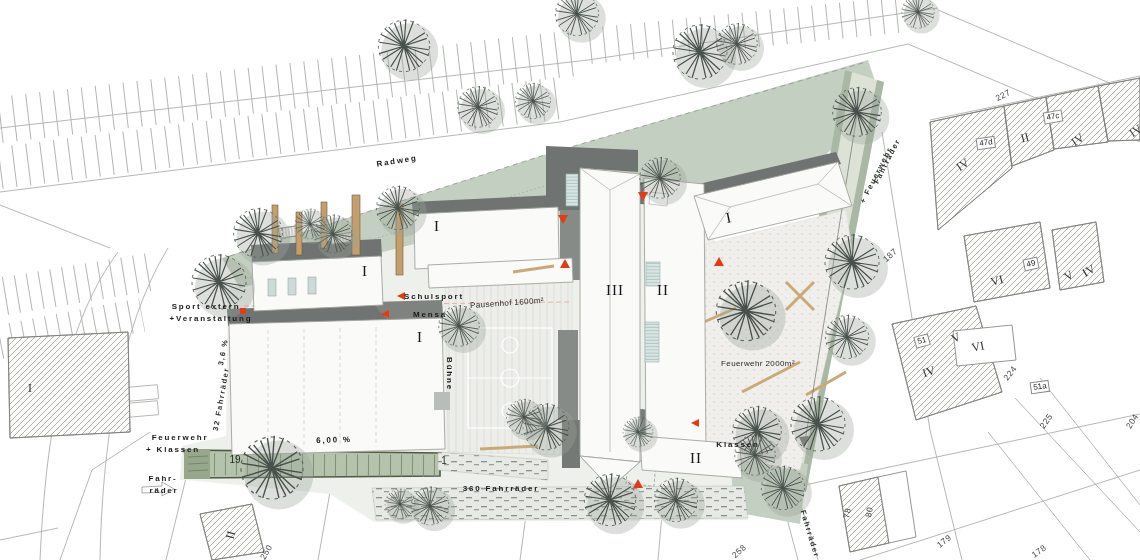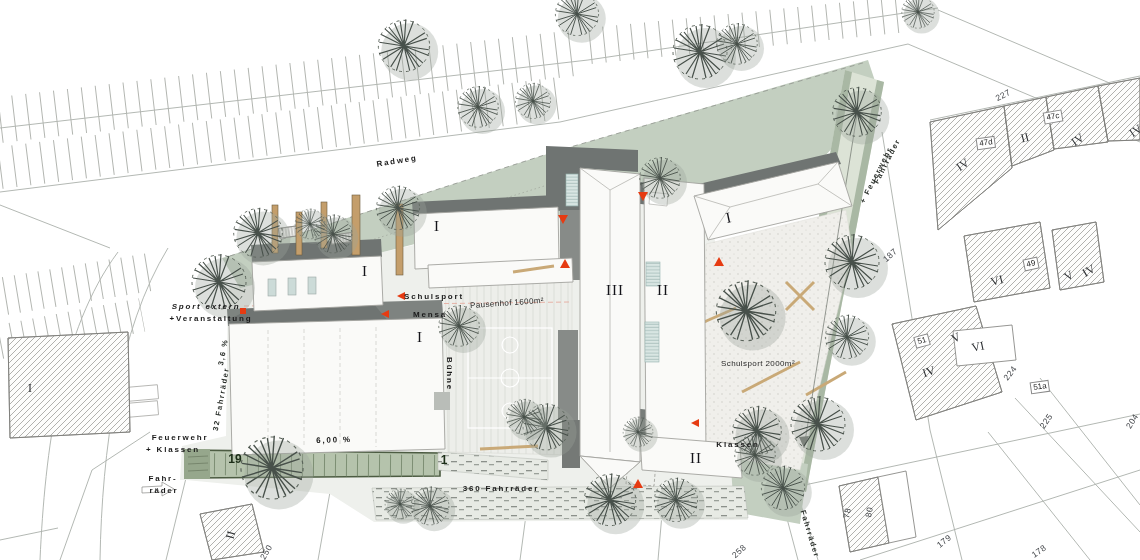--- a/index.html
+++ b/index.html
@@ -5,21 +5,21 @@
   html,body{margin:0;padding:0;background:#fff;}
   #stage{position:relative;width:1140px;height:560px;background:#fff;overflow:hidden;
          font-family:"Liberation Sans",sans-serif;}
   #plan{position:absolute;left:0;top:0;}
   #labels{position:absolute;left:0;top:0;width:1140px;height:560px;pointer-events:none;}
   #labels span{position:absolute;white-space:nowrap;transform-origin:center;}
   .sp {font-size:8px;font-weight:700;letter-spacing:1.8px;color:#1b1b1b;}
   .spv{font-size:7.5px;font-weight:700;letter-spacing:1.6px;color:#2a2f2a;}
   .pf {font-size:8px;font-weight:400;letter-spacing:.4px;color:#2a2a2a;}
   .nm {font-size:8.5px;font-weight:400;letter-spacing:.5px;color:#43464a;}
-  .gn {font-size:12px;font-weight:700;color:#1c2e18;padding-left:32px;}
+  .gn {font-size:10px;font-weight:400;color:#1c2e18;padding-left:32px;}
   .rb {font-family:"Liberation Serif",serif;font-size:15px;color:#14141a;letter-spacing:1px;}
   .rp {font-family:"Liberation Serif",serif;font-size:12px;color:#2e3134;}
   .bx {font-size:8px;color:#222;background:#fff;border:1px solid #888;padding:0 2px;line-height:10px;}
 </style>
 </head>
 <body>
 
 <div id="stage">
 <svg id="plan" width="1140" height="560" viewBox="0 0 1140 560">
   <defs>
@@ -276,32 +276,32 @@
         <polygon points="638,192 648,192 643,201" fill="#e63b12"></polygon>
         <polygon points="558,215 568,215 563,224" fill="#e63b12"></polygon>
         <polygon points="560,268 570,268 565,259" fill="#e63b12"></polygon>
         <polygon points="714,266 724,266 719,257" fill="#e63b12"></polygon>
         <polygon points="633,488 643,488 638,479" fill="#e63b12"></polygon>
       </g>
 </svg>
 
 <div id="labels">
       <span class="sp" style="left: 397px; top: 161px; transform: translate(-50%, -50%) rotate(-9deg);">Radweg</span>
-      <span class="sp" style="left: 206px; top: 306px; transform: translate(-50%, -50%) rotate(0deg); font-style: italic;">Sport extern</span>
+      <span class="sp" style="left: 206px; top: 306px; transform: translate(-50%, -50%) rotate(0deg);">Sport extern</span>
       <span class="sp" style="left: 211px; top: 318px; transform: translate(-50%, -50%) rotate(0deg);">+Veranstaltung</span>
       <span class="sp" style="left: 180px; top: 437px; transform: translate(-50%, -50%) rotate(0deg);">Feuerwehr</span>
       <span class="sp" style="left: 173px; top: 449px; transform: translate(-50%, -50%) rotate(0deg);">+ Klassen</span>
       <span class="sp" style="left: 163px; top: 478px; transform: translate(-50%, -50%) rotate(0deg);">Fahr-</span>
       <span class="sp" style="left: 164px; top: 490px; transform: translate(-50%, -50%) rotate(0deg); text-align: right;">räder</span>
       <span class="sp" style="left: 434px; top: 296px; transform: translate(-50%, -50%) rotate(0deg);">Schulsport</span>
       <span class="sp" style="left: 406px; top: 314px; transform: translate(-50%, -50%) rotate(0deg); padding-left: 48px;">Mensa</span>
       <span class="sp" style="left: 718px; top: 444px; transform: translate(-50%, -50%) rotate(0deg); margin-left: 20px;">Klassen</span>
       <span class="sp" style="left: 449px; top: 374px; transform: translate(-50%, -50%) rotate(90deg);">Bühne</span>
       <span class="pf" style="left: 507px; top: 303px; transform: translate(-50%, -50%) rotate(-4deg);">Pausenhof 1600m²</span>
-      <span class="pf" style="left: 758px; top: 363px; transform: translate(-50%, -50%) rotate(0deg);">Schulsport 2000m²</span>
+      <span class="pf" style="left: 758px; top: 363px; transform: translate(-50%, -50%) rotate(0deg);">Feuerwehr 2000m²</span>
       <span class="sp" style="left: 501px; top: 488px; transform: translate(-50%, -50%) rotate(0deg); text-align: right;">360 Fahrräder</span>
       <span class="sp" style="left: 334px; top: 440px; transform: translate(-50%, -50%) rotate(-2deg);">6,00 %</span>
       <span class="spv" style="left: 223px; top: 352px; transform: translate(-50%, -50%) rotate(-80deg);">3,6 %</span>
       <span class="spv" style="left: 221px; top: 399px; transform: translate(-50%, -50%) rotate(-80deg);">32 Fahrräder</span>
       <span class="spv" style="left: 887px; top: 161px; transform: translate(-50%, -50%) rotate(-63deg);">Fahrräder</span>
       <span class="spv" style="left: 876px; top: 175px; transform: translate(-50%, -50%) rotate(-63deg);">+ Feuerwehr</span>
       <span class="spv" style="left: 810px; top: 534px; transform: translate(-50%, -50%) rotate(73deg);">Fahrräder</span>
       <span class="rb" style="left: 437px; top: 226px; transform: translate(-50%, -50%) rotate(0deg);">I</span>
       <span class="rb" style="left: 365px; top: 271px; transform: translate(-50%, -50%) rotate(0deg);">I</span>
       <span class="rb" style="left: 420px; top: 337px; transform: translate(-50%, -50%) rotate(0deg);">I</span>

